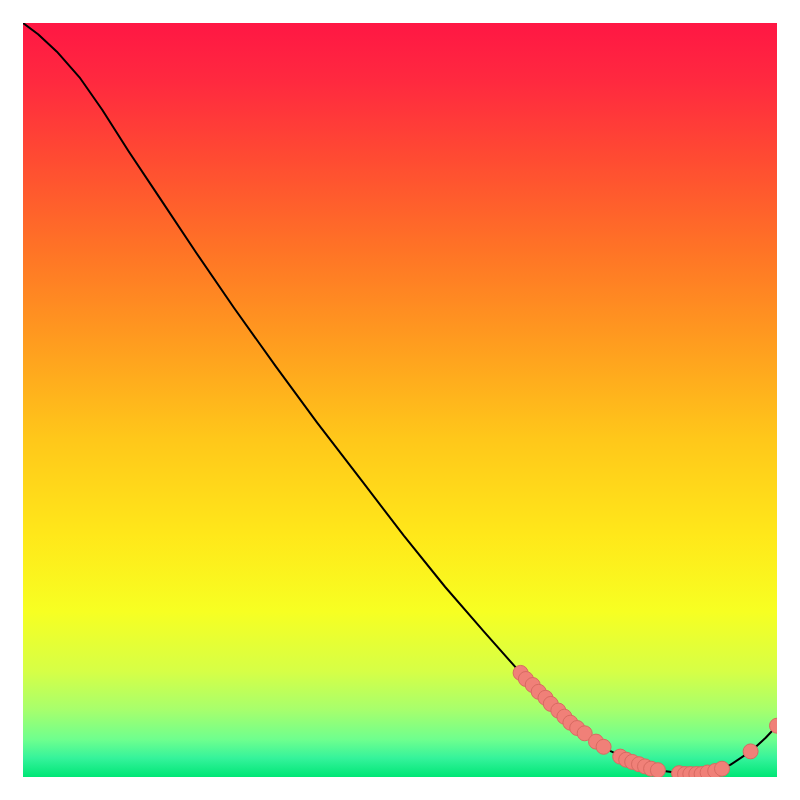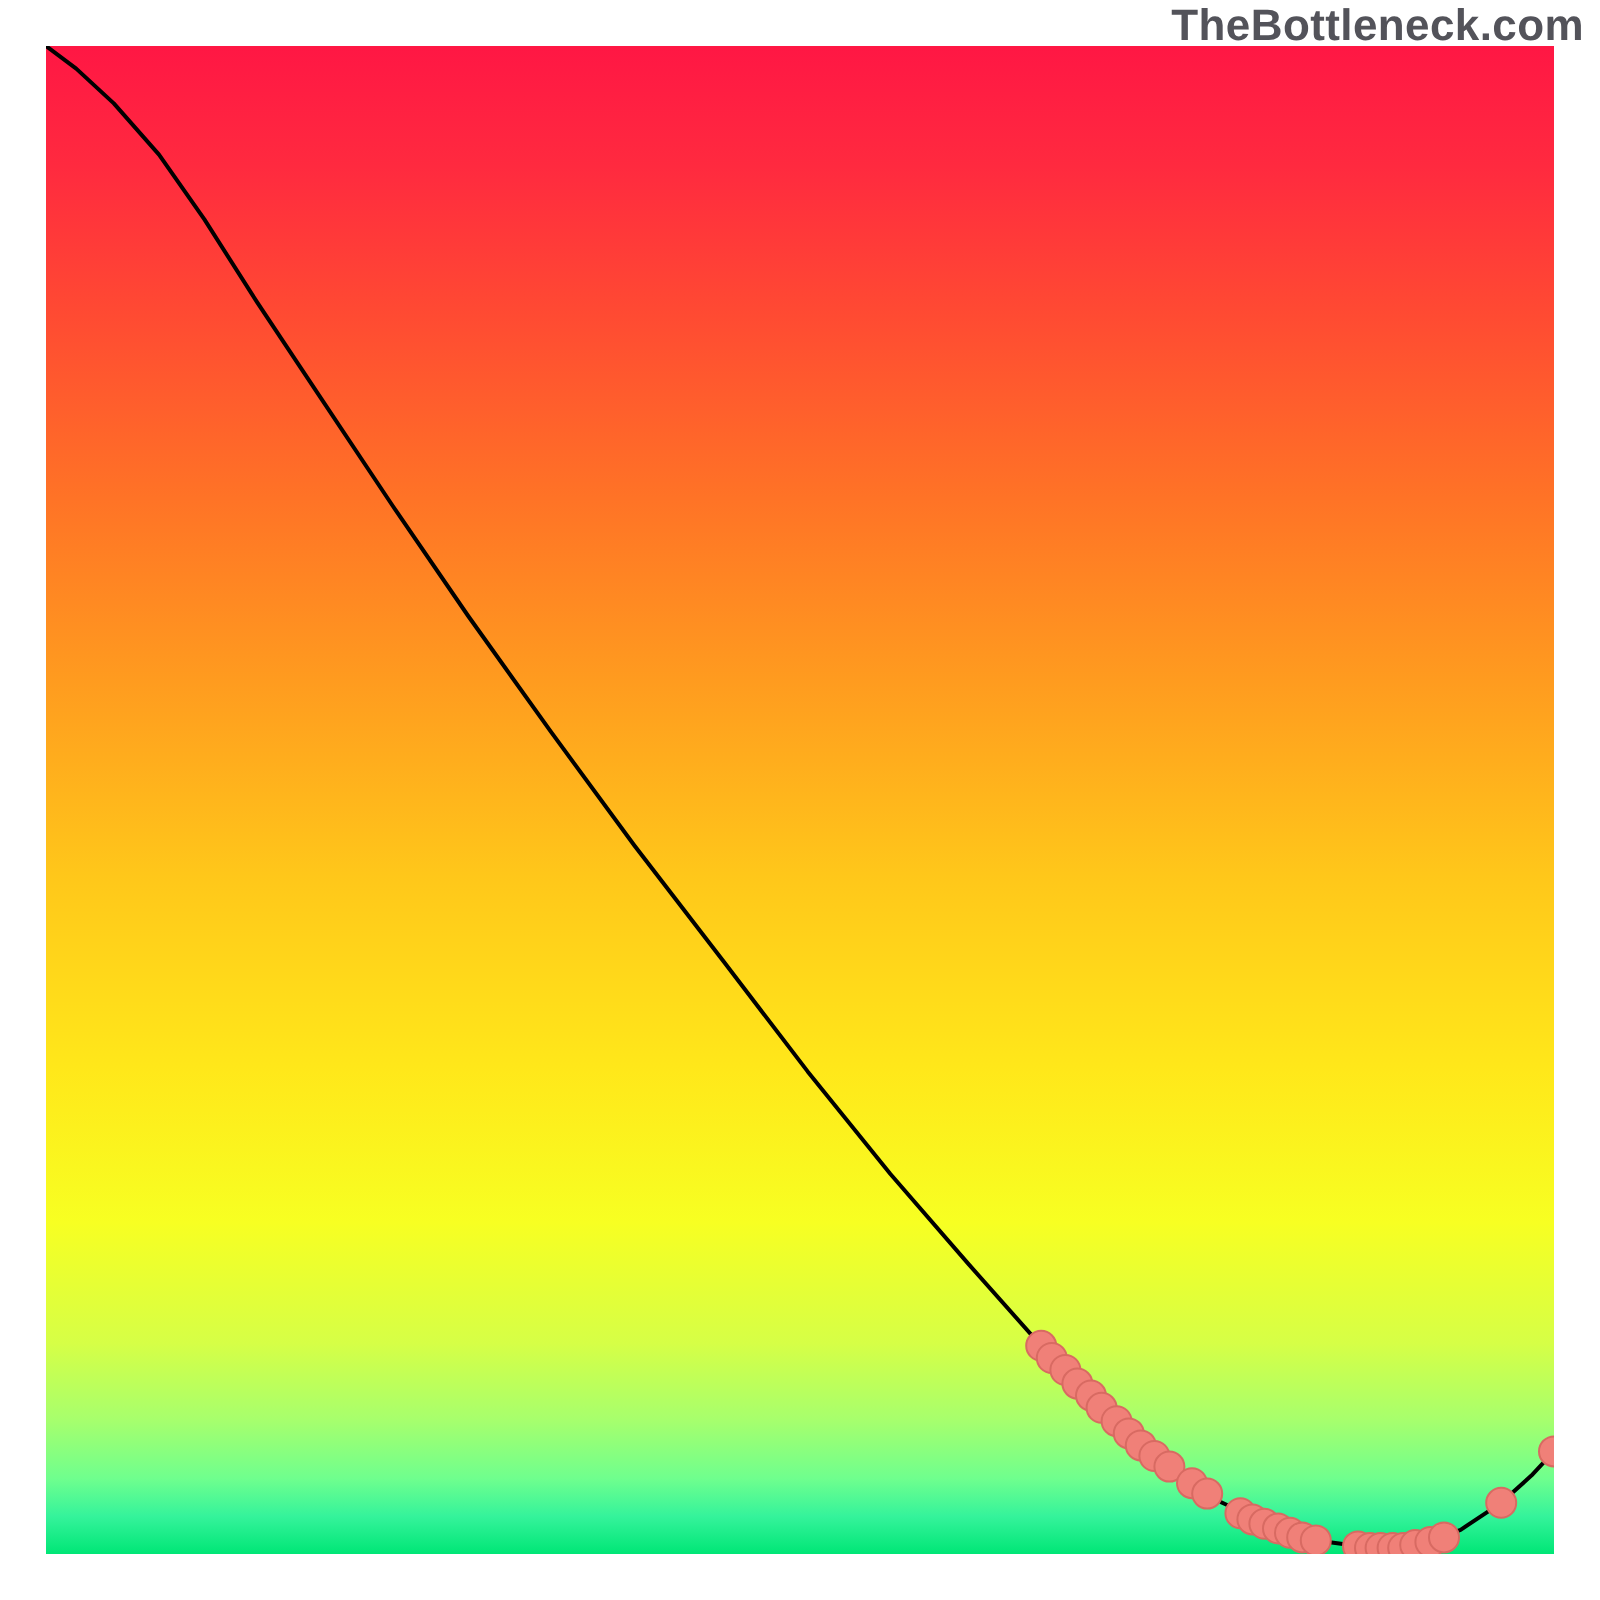--- a/index.html
+++ b/index.html
@@ -32,21 +32,20 @@
     left: 0;
     top: 0;
     width: 800px;
     height: 800px;
   }
 </style>
 </head>
 <body>
 
 <div class="chart-wrap">
-  <div class="watermark">TheBottleneck.com</div>
 
   <svg class="plot" viewBox="0 0 800 800" preserveAspectRatio="none">
     <defs>
       <linearGradient id="bg-grad" x1="0" y1="0" x2="0" y2="1">
           <stop offset="0%" stop-color="#ff1744"></stop>
           <stop offset="8%" stop-color="#ff2a3f"></stop>
           <stop offset="18%" stop-color="#ff4b32"></stop>
           <stop offset="30%" stop-color="#ff7326"></stop>
           <stop offset="42%" stop-color="#ff9b1f"></stop>
           <stop offset="55.00000000000001%" stop-color="#ffc71a"></stop>

